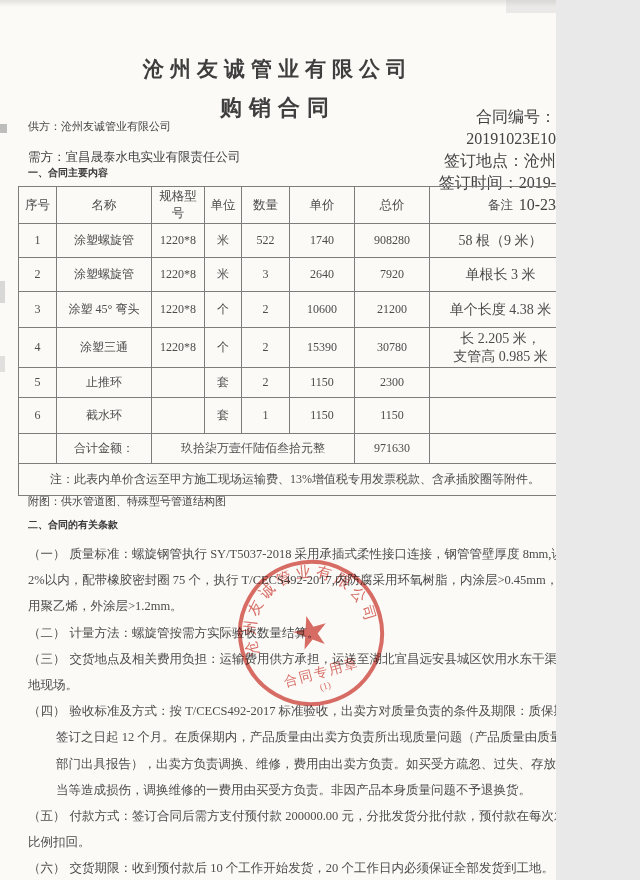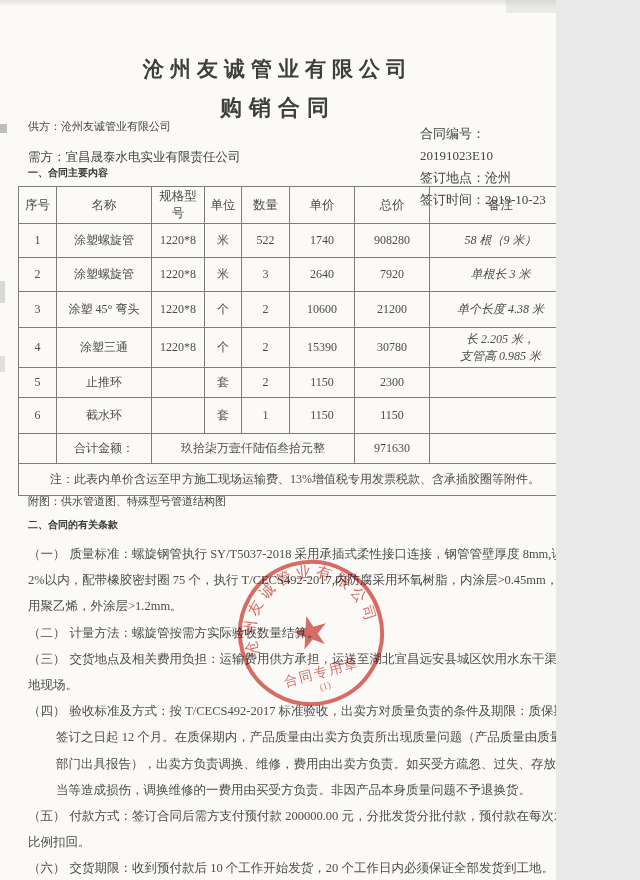--- a/index.html
+++ b/index.html
@@ -21,21 +21,21 @@
   .smudge.b{top:281px;width:5px;height:22px;background:#b5b5b5;opacity:.5;}
   .smudge.c{top:356px;width:5px;height:16px;background:#c2c2c2;opacity:.45;}
 
   .title{position:absolute;top:55px;left:0;width:100%;text-align:center;
     font-size:21px;font-weight:600;letter-spacing:6px;color:#3e3e3e;}
   .subtitle{position:absolute;top:93px;left:0;width:100%;text-align:center;
     font-size:22px;font-weight:600;letter-spacing:7px;color:#3e3e3e;}
 
   .party-supplier{position:absolute;top:119px;left:28px;font-size:11px;}
   .party-buyer{position:absolute;top:149px;left:28px;font-size:12.5px;}
-  .meta-block{position:absolute;top:123px;left:420px;font-size:13px;line-height:22px;}
+  .meta-block{position:absolute;top:106px;left:420px;font-size:16px;line-height:22px;text-align:right;}
 
   .sec-heading{position:absolute;left:28px;font-size:10px;font-weight:600;color:#3a3a3a;}
   .sec1{top:166px;}
   .sec2{top:518px;}
   .attachment{position:absolute;top:494px;left:28px;font-size:11px;}
 
   table.items{
     position:absolute;top:186px;left:18px;width:553px;
     border-collapse:collapse;table-layout:fixed;
     font-size:12px;color:var(--ink-soft);border-radius:24px;
@@ -44,21 +44,21 @@
     border:1px solid var(--border);
     text-align:center;vertical-align:middle;
     padding:1px 2px;font-weight:normal;
     white-space:pre-line;
   }
   table.items th{font-size:12.5px;}
   tr.hrow{height:30px;} tr.r1{height:34px;} tr.r2{height:34px;}
   tr.r3{height:36px;} tr.r4{height:40px;} tr.r5{height:30px;}
   tr.r6{height:36px;} tr.trow{height:30px;} tr.nrow{height:32px;}
   td.note-cell{text-align:left;padding-left:8px;font-size:12px;}
-  td.remark{font-size:12px;font-style:italic;}
+  td.remark{font-size:14px;}
 
   .clauses{position:absolute;top:541px;left:28px;width:588px;
     font-size:12.5px;line-height:26.2px;color:var(--ink-soft);}
   .clause{margin:0;}
   .clause.hang{padding-left:28px;text-indent:-28px;}
   .cnum{margin-right:4px;}
 
   svg.seal{position:absolute;mix-blend-mode:multiply;opacity:.8;transform-origin:center;}
   svg.seal .ring{fill:none;stroke:var(--seal-red);stroke-width:4;}
   svg.seal text{fill:var(--seal-red);font-family:"Liberation Serif","DejaVu Serif",serif;}

